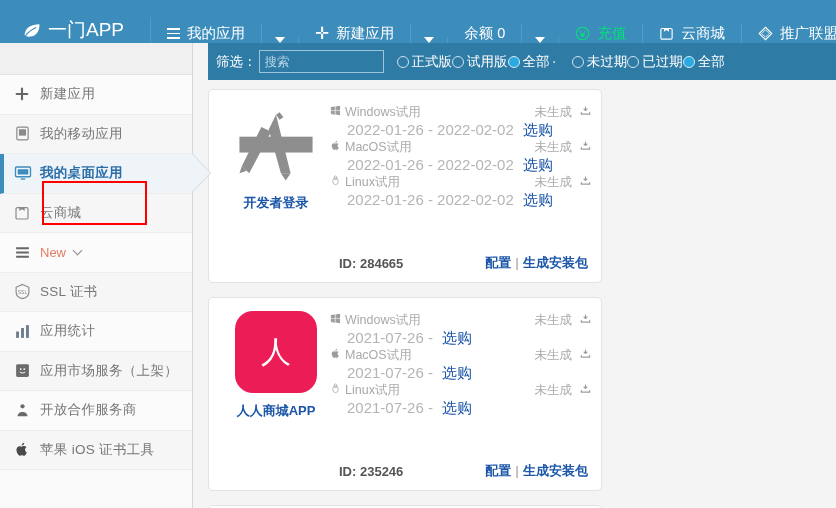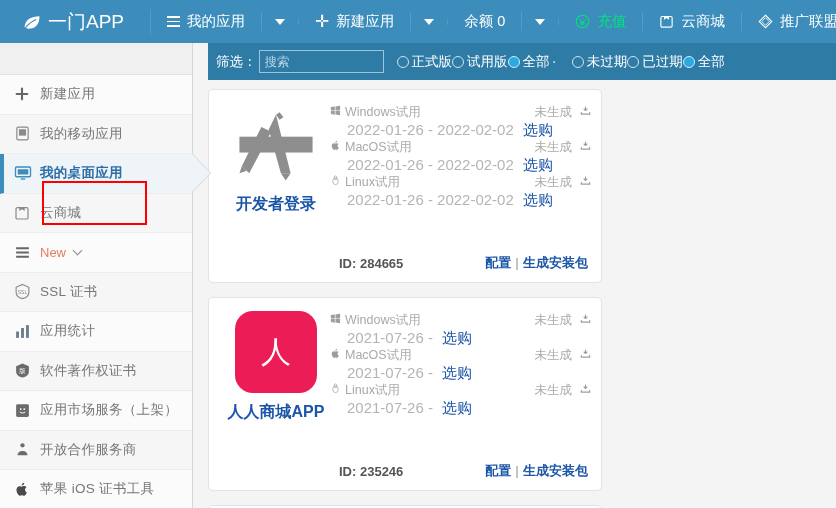--- a/index.html
+++ b/index.html
@@ -9,21 +9,21 @@
     font-family: "Liberation Sans", "DejaVu Sans", sans-serif;
     background: #f4f4f4;
     color: #333;
   }
 
   
   #topnav {
     position: absolute; top: 0; left: 0;
     width: 836px; height: 43px;
     background: #3c8dbc;
-    display: flex; align-items: center;
+    display: flex; align-items: flex-end;
     z-index: 30;
   }
   .nav-brand {
     display: flex; align-items: center; gap: 6px;
     padding: 0 26px 0 22px;
     color: #fff; font-size: 19px;
     border-right: 1px solid #4f9ec9;
     white-space: nowrap;
   }
   .nav-item {
@@ -178,21 +178,21 @@
     width: 82px; height: 82px;
     border-radius: 18px;
     display: flex; align-items: center; justify-content: center;
     color: #fff; font-size: 30px;
     overflow: hidden;
   }
   .app-icon.store { background: transparent; }
   .app-icon .ico-text { font-size: 30px; letter-spacing: 0; line-height: 1; }
   .app-name {
     margin-top: 9px;
-    color: #1a55a8; font-size: 16px; font-weight: bold;
+    color: #1a55a8; font-size: 13px; font-weight: bold;
     text-align: center;
   }
   .card-right { flex: 1; padding-top: 1px; min-width: 0; }
   .plat-row {
     display: flex; align-items: baseline;
     font-size: 12.5px; color: #a9a9a9;
     line-height: 17px;
     white-space: nowrap;
   }
   .plat-row .p-ic { margin-right: 4px; color: #9d9d9d; display: inline-flex; }
@@ -358,29 +358,20 @@
     <span class="si-ic">
       <svg width="17" height="17" viewBox="0 0 24 24">
           <rect x="3" y="12" width="4" height="9" fill="#6b7b8c"></rect>
           <rect x="10" y="7" width="4" height="14" fill="#6b7b8c"></rect>
           <rect x="17" y="3" width="4" height="18" fill="#6b7b8c"></rect>
         </svg>
     </span>
     <span class="si-label">应用统计</span>
   </div>
 
-  <div class="side-item">
-    <span class="si-ic">
-      <svg width="17" height="17" viewBox="0 0 24 24">
-          <path d="M12 2l9 4v7c0 5-4 8-9 9-5-1-9-4-9-9V6z" fill="#6b6b6b"></path>
-          <text x="12" y="15" font-size="9" fill="#fff" text-anchor="middle" font-family="sans-serif">版</text>
-        </svg>
-    </span>
-    <span class="si-label">软件著作权证书</span>
-  </div>
 
   <div class="side-item">
     <span class="si-ic">
       <svg width="17" height="17" viewBox="0 0 24 24">
           <rect x="3" y="3" width="18" height="18" rx="2" fill="#6b6b6b"></rect>
           <circle cx="9.5" cy="10" r="1.3" fill="#fff"></circle>
           <circle cx="14.5" cy="10" r="1.3" fill="#fff"></circle>
           <path d="M8 14c1.5 2 6.5 2 8 0" stroke="#fff" stroke-width="1.4" fill="none"></path>
         </svg>
     </span>

